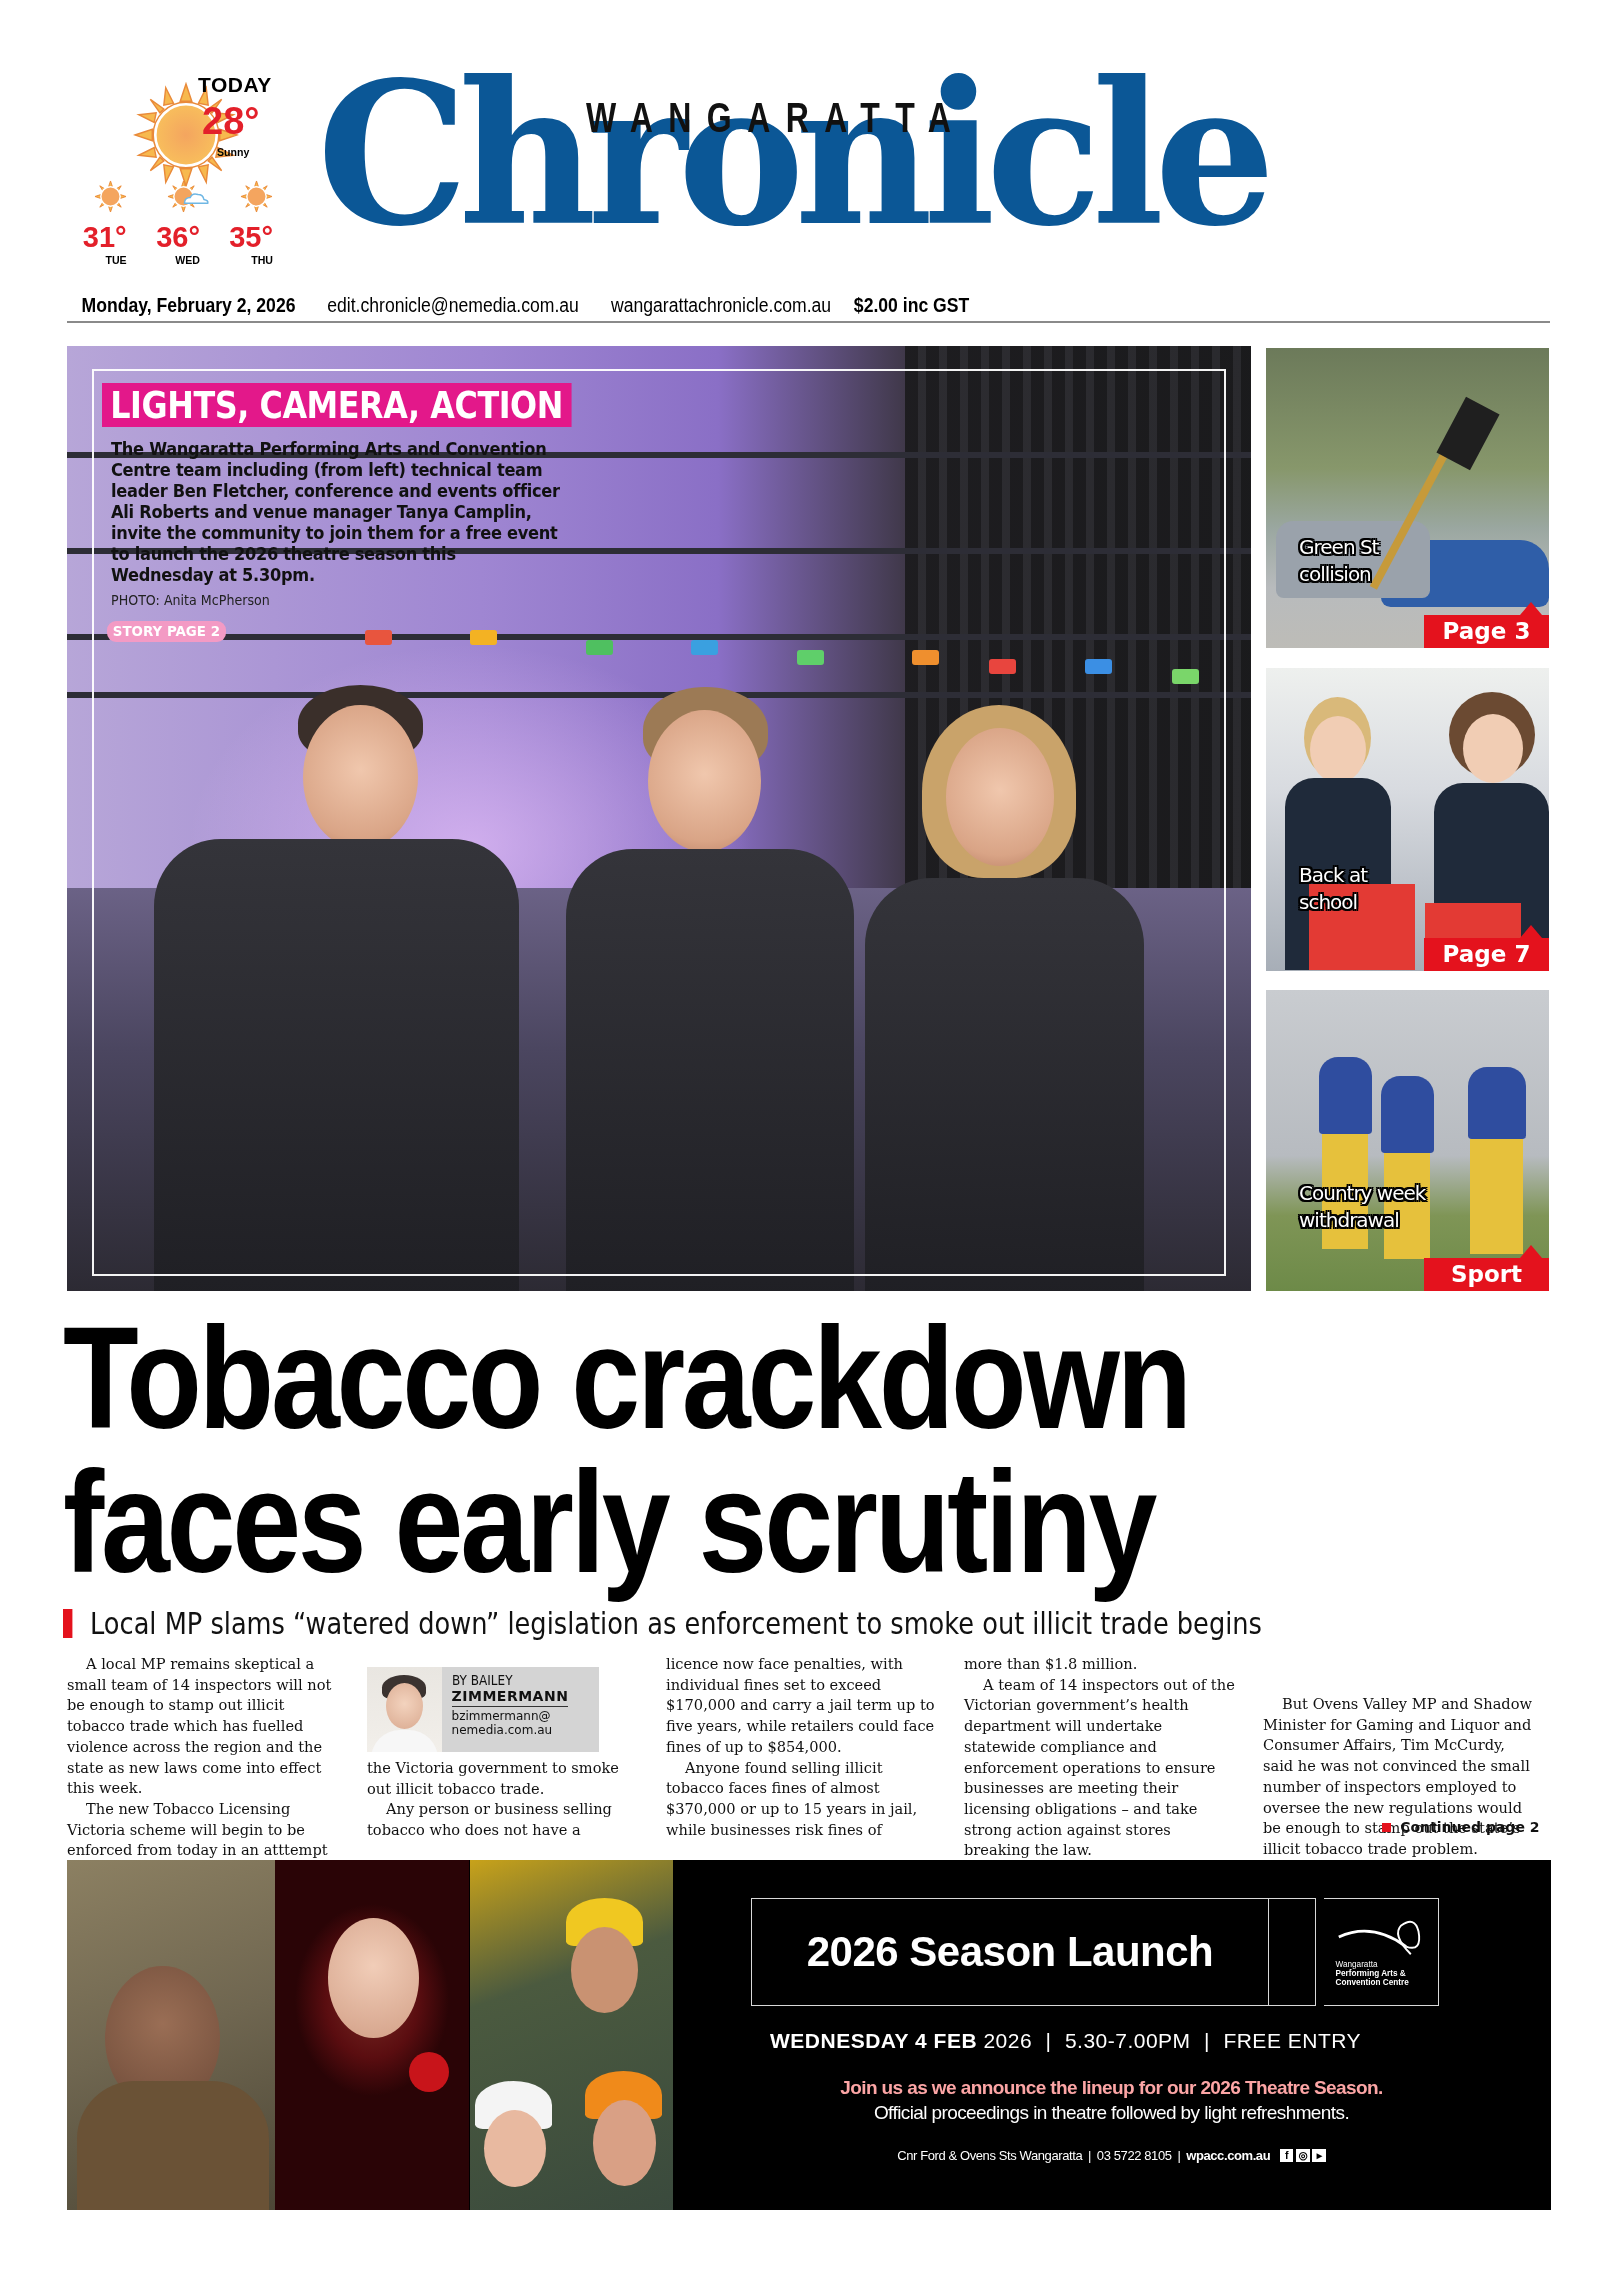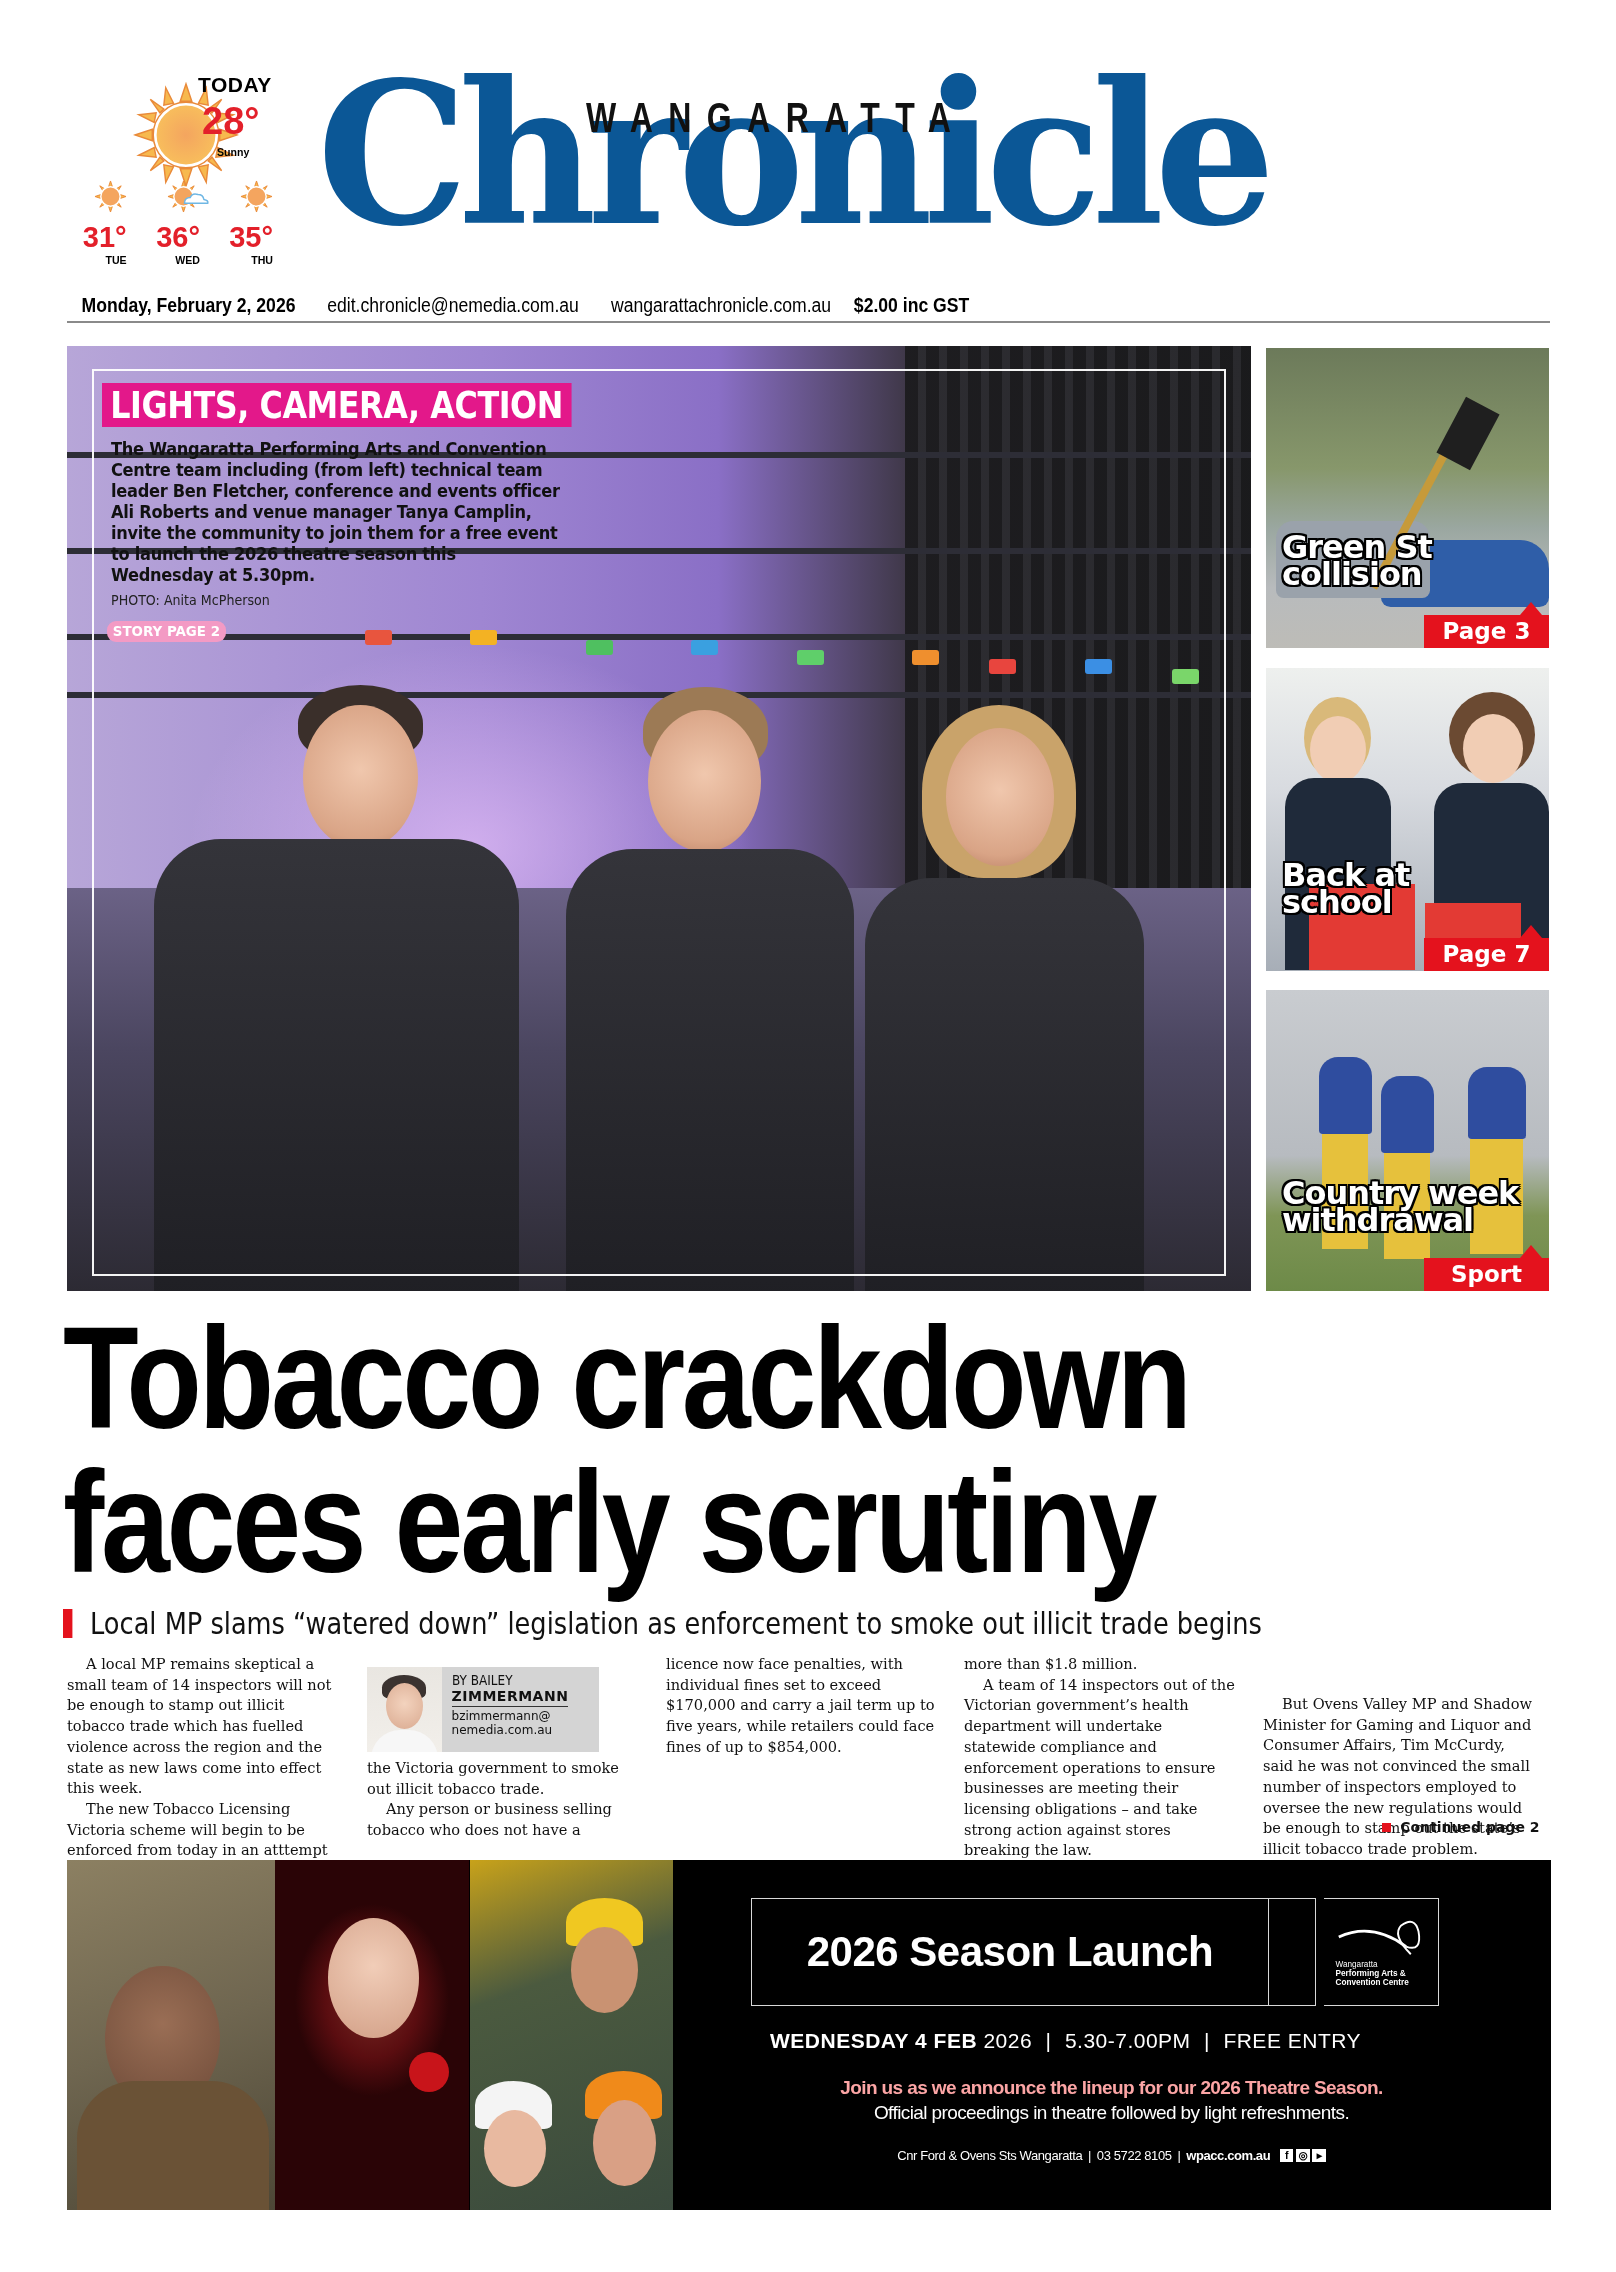--- a/index.html
+++ b/index.html
@@ -46,21 +46,21 @@
   .kicker { position: absolute; left: 35px; top: 37px; background: #e3188a; color: #fff; font-weight: 700; font-size: 37px; padding: 1.9px 9.6px 0; line-height: 42px; font-family: "DejaVu Sans", sans-serif; letter-spacing: -0.5px; transform: scaleX(0.86); transform-origin: left; }
   .caption { position: absolute; left: 44px; top: 92px; width: 500px; font-size: 18px; font-weight: 700; line-height: 21px; color: #111; font-family: "DejaVu Sans", sans-serif; letter-spacing: -0.3px; transform: scaleX(0.9); transform-origin: left; }
   .photo-credit { position: absolute; left: 44px; top: 246px; font-size: 14.4px; color: #222; font-family: "DejaVu Sans", sans-serif; transform: scaleX(0.88); transform-origin: left; }
   .story-tag { position: absolute; left: 40px; top: 275px; background: #f39ac4; color: #fff; font-weight: 700; font-size: 13.4px; padding: 2.9px 5.8px; font-family: "DejaVu Sans", sans-serif; border-radius: 9px; }
 
   
   .promo { position: absolute; left: 1266px; width: 283px; overflow: hidden; }
   .promo-1 { top: 348px; height: 300px; background: linear-gradient(180deg, #6c7a5a 0%, #87976b 40%, #9aa7a0 60%, #b8bbbd 80%, #bdbcb7 100%); }
   .promo-2 { top: 668px; height: 303px; background: linear-gradient(180deg, #eef0ee 0%, #d8dbe0 40%, #a7aeb7 100%); }
   .promo-3 { top: 990px; height: 301px; background: linear-gradient(180deg, #c9ccd0 0%, #b7bbc0 55%, #7f9556 75%, #6d8a48 100%); }
-  .promo-title { position: absolute; left: 16px; font-family: "DejaVu Sans", sans-serif; font-weight: 700; font-size: 32px; line-height: 27px; color: #fff; letter-spacing: -1px;
+  .promo-title { position: absolute; left: 33px; font-family: "DejaVu Sans", sans-serif; font-weight: 400; font-size: 20px; line-height: 27px; color: #fff; letter-spacing: -1px;
     text-shadow: -1.9px -1.9px 0 #000, 1.9px -1.9px 0 #000, -1.9px 1.9px 0 #000, 1.9px 1.9px 0 #000, 0 1.9px 0 #000, 0 -1.9px 0 #000, 1.9px 0 0 #000, -1.9px 0 0 #000; }
   .promo-page { position: absolute; right: 0; bottom: 0; width: 125px; height: 33px; background: #e4121d; color: #fff; font-weight: 700; font-size: 23px; text-align: center; line-height: 33px; font-family: "DejaVu Sans", sans-serif; }
   .promo-page::before { content: ""; position: absolute; left: 96px; top: -13.4px; border-left: 11.5px solid transparent; border-right: 11.5px solid transparent; border-bottom: 13.4px solid #e4121d; }
 
   
   .headline { position: absolute; left: 63px; top: 1307px; width: 1499px; font-family: "Liberation Sans", sans-serif; font-weight: 700; font-size: 144px; line-height: 144px; letter-spacing: -3.8px; transform: scaleX(0.86); transform-origin: left; color: #000; }
   .headline .l2 { display: block; }
   .standfirst { position: absolute; left: 63px; top: 1606px; font-family: "DejaVu Sans", sans-serif; font-size: 30px; color: #111; display: flex; align-items: center; transform: scaleX(0.855); transform-origin: left; white-space: nowrap; }
   .standfirst .bar { width: 10.6px; height: 29px; background: #e4121d; margin-right: 21px; }
 
@@ -317,20 +317,21 @@
         <span class="email">nemedia.com.au</span>
       </div>
     </div>
     <div class="text">
       <p style="text-indent:0">the Victoria government to smoke out illicit tobacco trade.</p>
       <p>Any person or business selling tobacco who does not have a</p>
     </div>
   </div>
   <div class="col col-3">
     <p style="text-indent:0">licence now face penalties, with individual fines set to exceed $170,000 and carry a jail term up to five years, while retailers could face fines of up to $854,000.</p>
+    <p>Anyone found selling illicit tobacco faces fines of almost $370,000 or up to 15 years in jail, while businesses risk fines of</p>
   </div>
   <div class="col col-4">
     <p style="text-indent:0">more than $1.8 million.</p>
     <p>A team of 14 inspectors out of the Victorian government’s health department will undertake statewide compliance and enforcement operations to ensure businesses are meeting their licensing obligations – and take strong action against stores breaking the law.</p>
   </div>
   <div class="col col-5">
     <p>But Ovens Valley MP and Shadow Minister for Gaming and Liquor and Consumer Affairs, Tim McCurdy, said he was not convinced the small number of inspectors employed to oversee the new regulations would be enough to stamp out the state’s illicit tobacco trade problem.</p>
   </div>
   <div class="continued">
     <span class="sq"></span>

